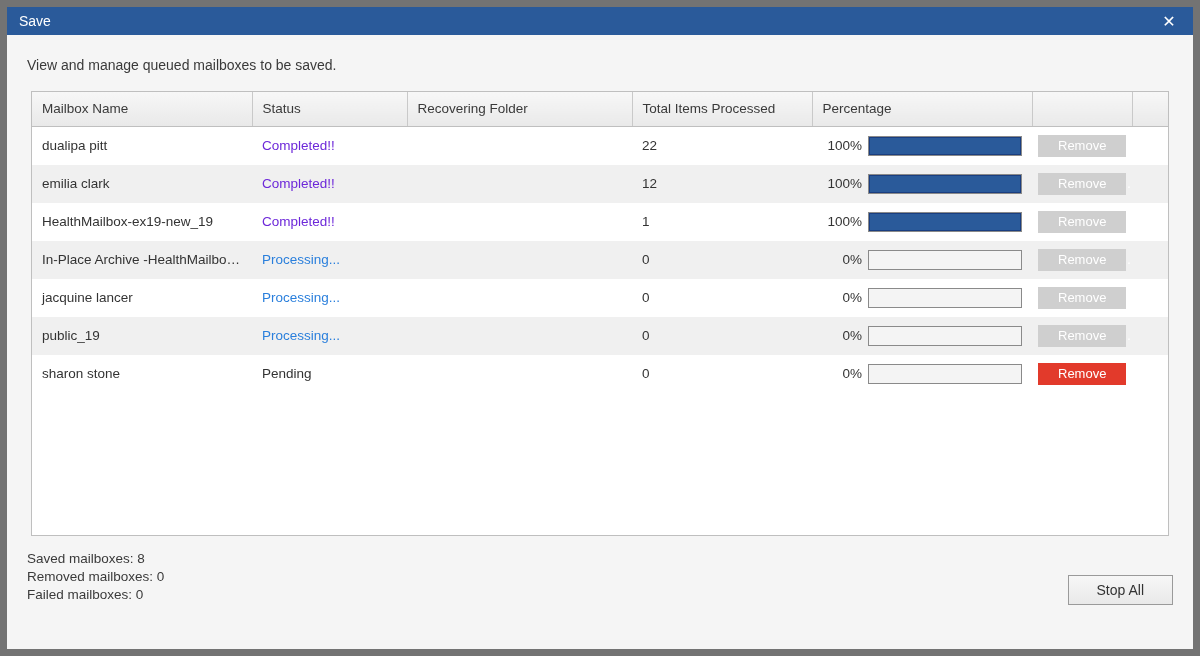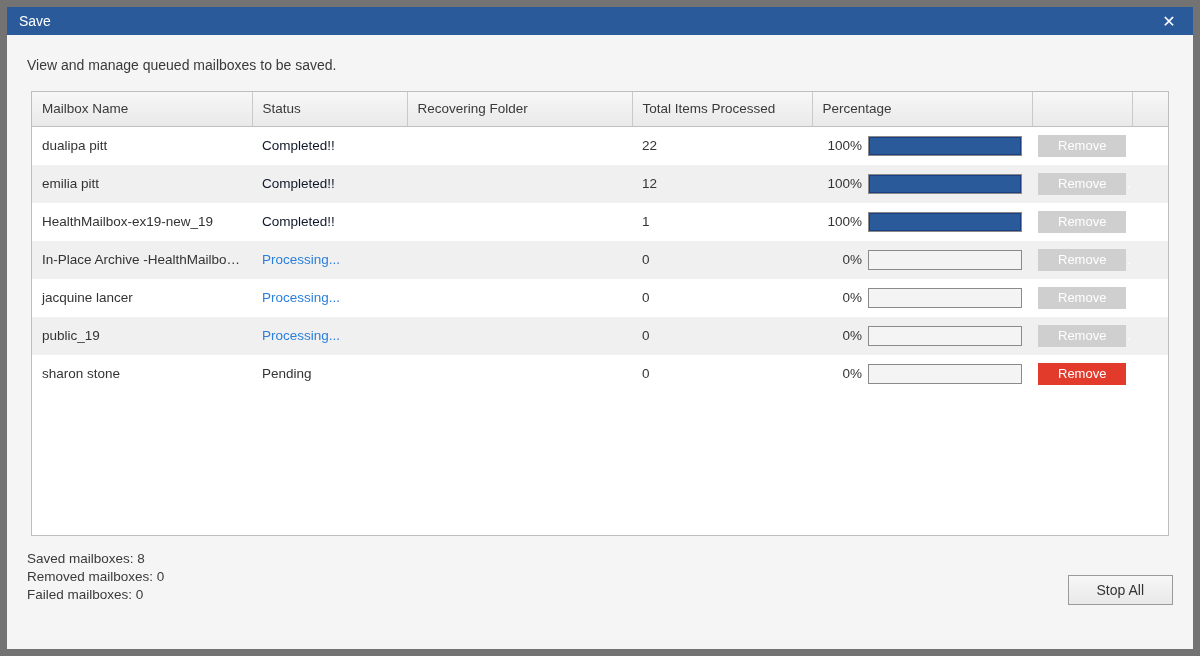--- a/index.html
+++ b/index.html
@@ -76,21 +76,21 @@
     height: 36px;
     color: #333;
     white-space: nowrap;
     overflow: hidden;
     text-overflow: ellipsis;
     font-size: 13.5px;
     vertical-align: middle;
   }
   tbody tr:nth-child(even) td { background: #f0f0f0; }
   tbody tr:nth-child(odd) td { background: #ffffff; }
-  .status-completed { color: #0f172a; }
+  .status-completed { color: #6d28d9; }
   .status-processing { color: #2a7fdc; }
   .status-pending { color: #333; }
   .pct-cell {
     display: flex;
     align-items: center;
     gap: 6px;
     height: 100%;
   }
   .pct-label {
     width: 40px;
@@ -206,21 +206,21 @@
                 <span class="pct-label">100%</span>
                 <div class="progress full">
                   <div class="bar" style="width: 100%;"></div>
                 </div>
               </div>
             </td>
             <td class="remove-cell"><span class="remove-btn remove-disabled">Remove</span></td>
             <td></td>
           </tr>
           <tr>
-            <td>emilia pitt</td>
+            <td>emilia clark</td>
             <td class="status-completed">Completed!!</td>
             <td></td>
             <td>12</td>
             <td>
               <div class="pct-cell">
                 <span class="pct-label">100%</span>
                 <div class="progress full">
                   <div class="bar" style="width: 100%;"></div>
                 </div>
               </div>

